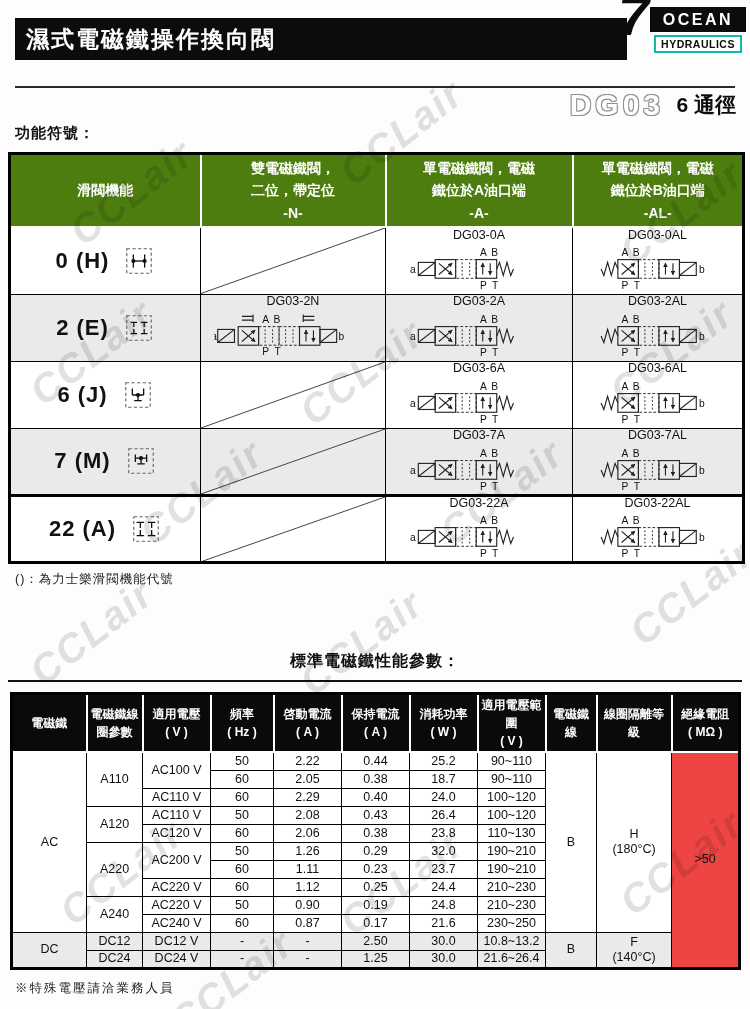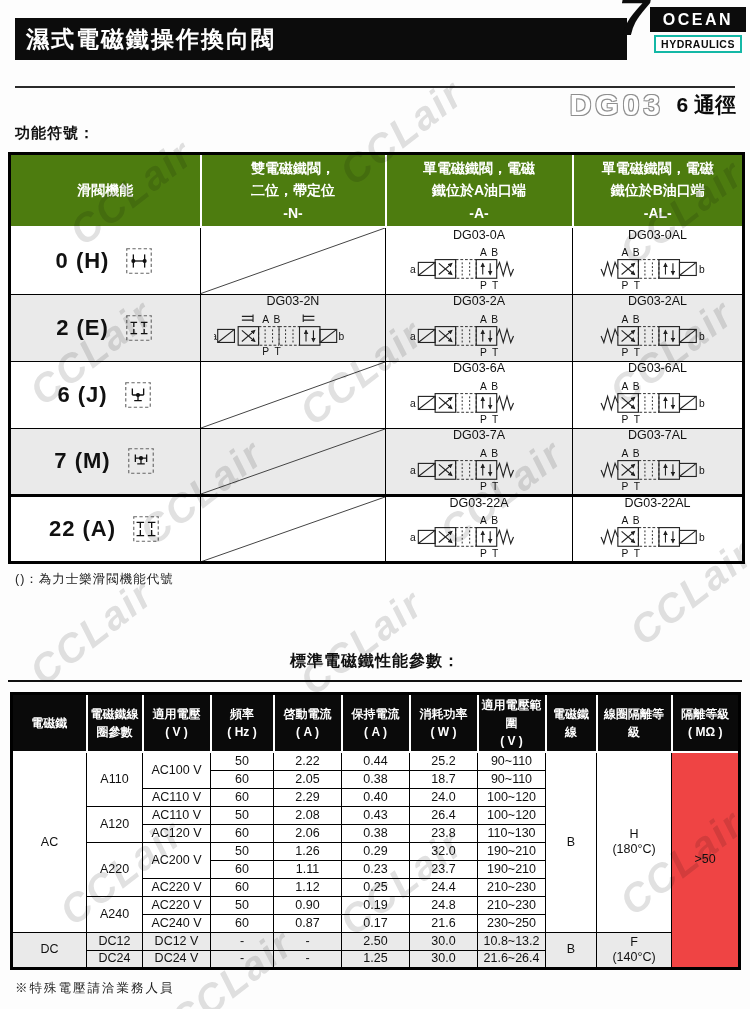--- a/index.html
+++ b/index.html
@@ -598,21 +598,21 @@
           <th>啓動電流
 ( A )</th>
           <th>保持電流
 ( A )</th>
           <th>消耗功率
 ( W )</th>
           <th>適用電壓範圍
 ( V )</th>
           <th>電磁鐵線</th>
           <th>線圈隔離等級</th>
-          <th>隔離等級
+          <th>絕緣電阻
 ( MΩ )</th>
         </tr>
       </thead>
     <tbody>
         <tr>
           <td rowspan="10">AC</td>
           <td rowspan="3">A110</td>
           <td rowspan="2">AC100 V</td>
           <td>50</td>
           <td>2.22</td>

